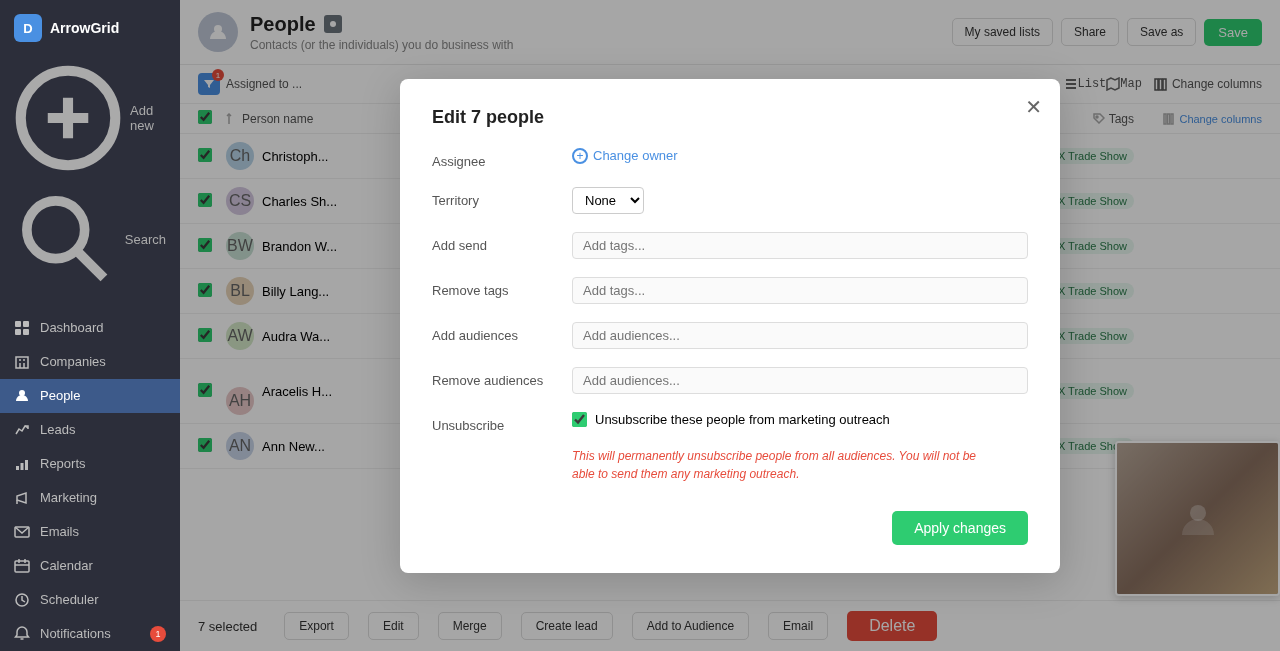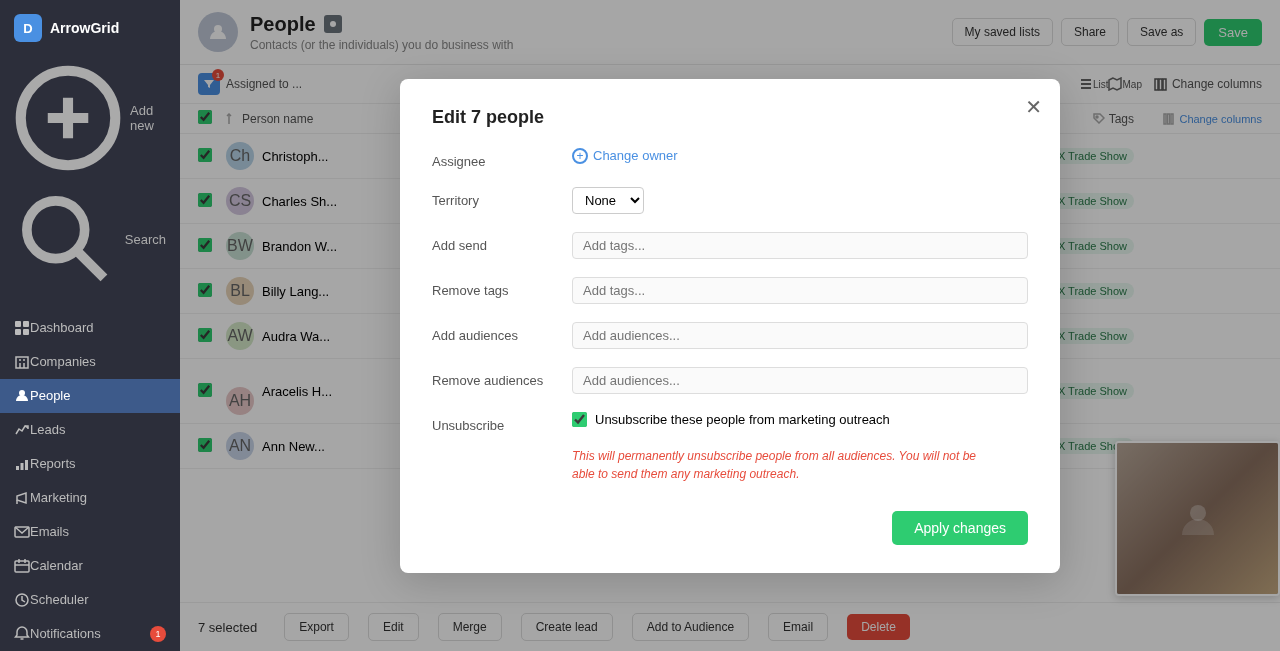--- a/index.html
+++ b/index.html
@@ -34,21 +34,21 @@
     .sidebar-add-new {
       display: flex; align-items: center; gap: 8px;
       padding: 8px 14px; color: #aaa; font-size: 13px; cursor: pointer;
     }
     .sidebar-search {
       display: flex; align-items: center; gap: 8px;
       padding: 8px 14px; color: #aaa; font-size: 13px; cursor: pointer;
     }
     .sidebar-divider { height: 1px; background: #3e4050; margin: 6px 0; }
     .sidebar-item {
-      display: flex; align-items: center; 
+      display: flex; align-items: center; gap: 10px;
       padding: 9px 14px; font-size: 13px; color: #bbb; cursor: pointer;
     }
     .sidebar-item.active { background: #3d5a8a; color: #fff; }
     .sidebar-item svg { width: 16px; height: 16px; flex-shrink: 0; }
 
     
     .main {
       flex: 1;
       display: flex;
       flex-direction: column;
@@ -81,21 +81,21 @@
       padding: 6px 14px; border-radius: 5px; font-size: 13px; cursor: pointer; font-weight: 500;
     }
 
     
     .toolbar {
       display: flex; align-items: center; gap: 8px;
       padding: 8px 18px; border-bottom: 1px solid #eee;
       font-size: 12px; color: #555;
     }
     .toolbar-right { margin-left: auto; display: flex; align-items: center; gap: 12px; }
-    .view-toggle { display: flex; align-items: center; font-size: 10px; }
+    .view-toggle { display: flex; align-items: center; font-size: 12px; font-family: Liberation Mono, monospace; }
 
     
     .table-area { flex: 1; overflow-y: auto; position: relative; }
     .table-header-row {
       display: flex; align-items: center;
       padding: 6px 18px; border-bottom: 1px solid #eee;
       font-size: 12px; color: #555; font-weight: 500;
       background: #fff;
     }
     .col-check { width: 28px; }
@@ -124,22 +124,22 @@
       display: flex; align-items: center; gap: 19px;
       padding: 10px 18px; background: #fff; border-top: 1px solid #eee;
       font-size: 13px;
     }
     .selected-count { font-weight: 500; color: #333; margin-right: 8px; }
     .bar-btn {
       padding: 6px 14px; border-radius: 5px; border: 1px solid #ddd;
       background: #fff; cursor: pointer; font-size: 12px; color: #333;
     }
     .bar-btn-red {
-      padding: 6px 14px; border-radius: 5px; border: none;
-      background: #e74c3c; cursor: pointer; font-size: 12px; color: #fff;
+      padding: 6px 22px; border-radius: 5px; border: none;
+      background: #e74c3c; cursor: pointer; font-size: 16px; color: #fff;
     }
 
     
     .overlay {
       position: absolute; top: 0; left: 0; right: 0; bottom: 0;
       background: rgba(0,0,0,0.35); z-index: 10;
       display: flex; align-items: center; justify-content: center;
     }
 
     

